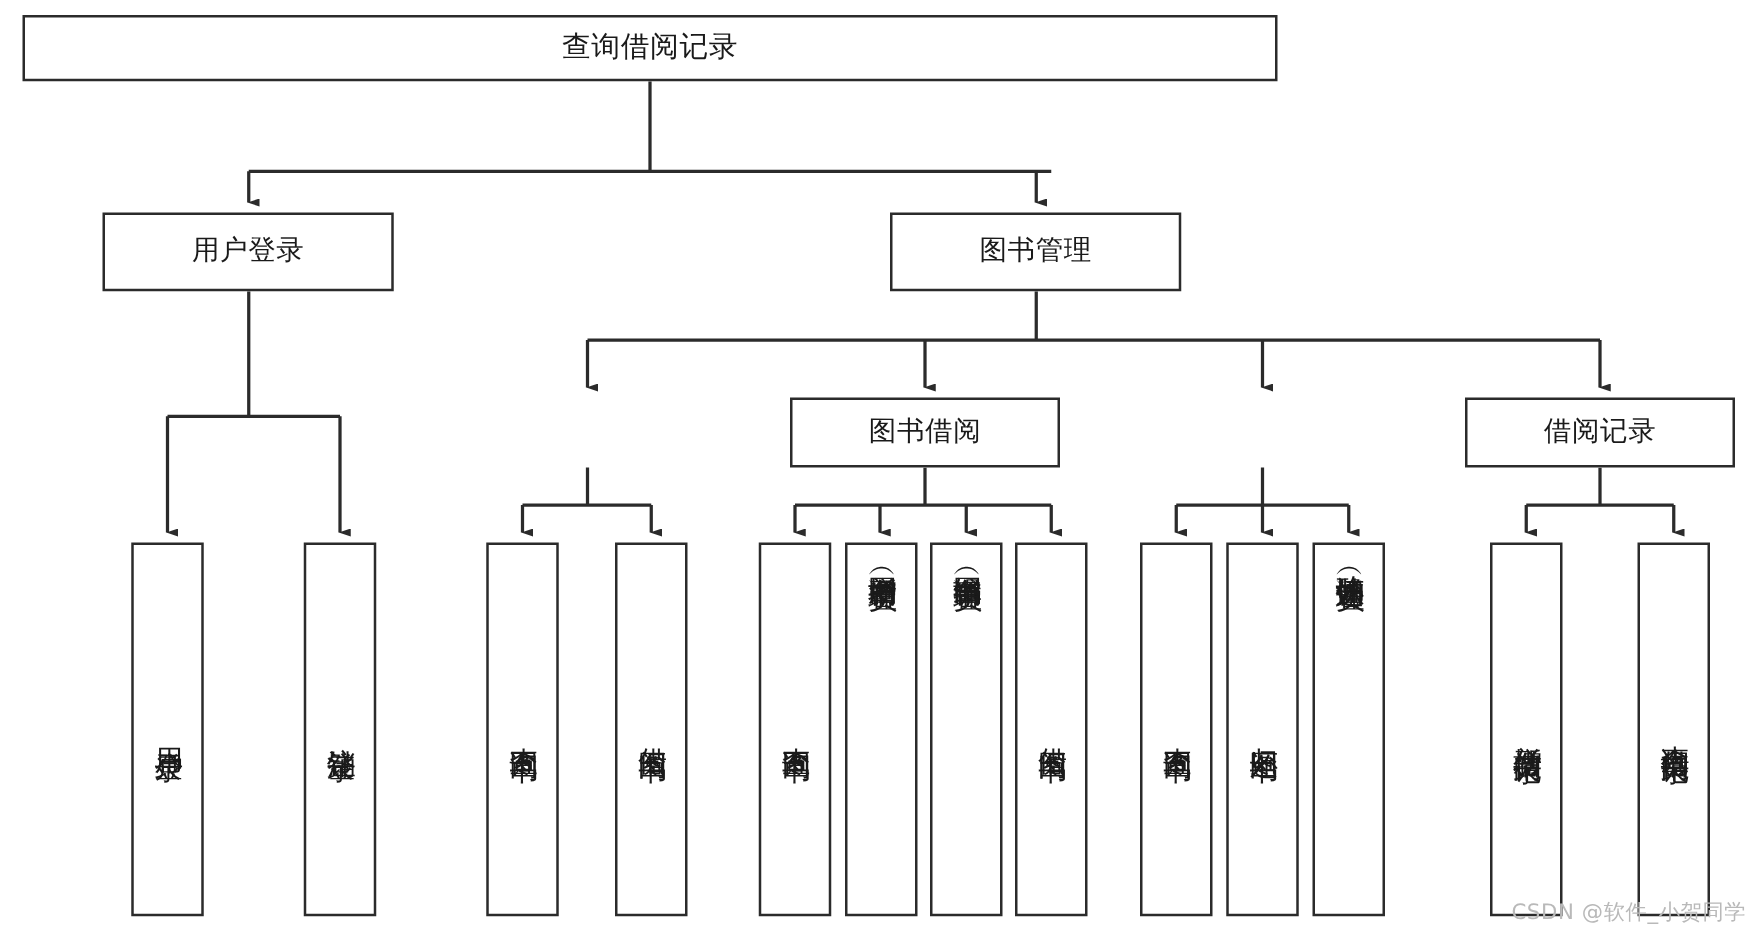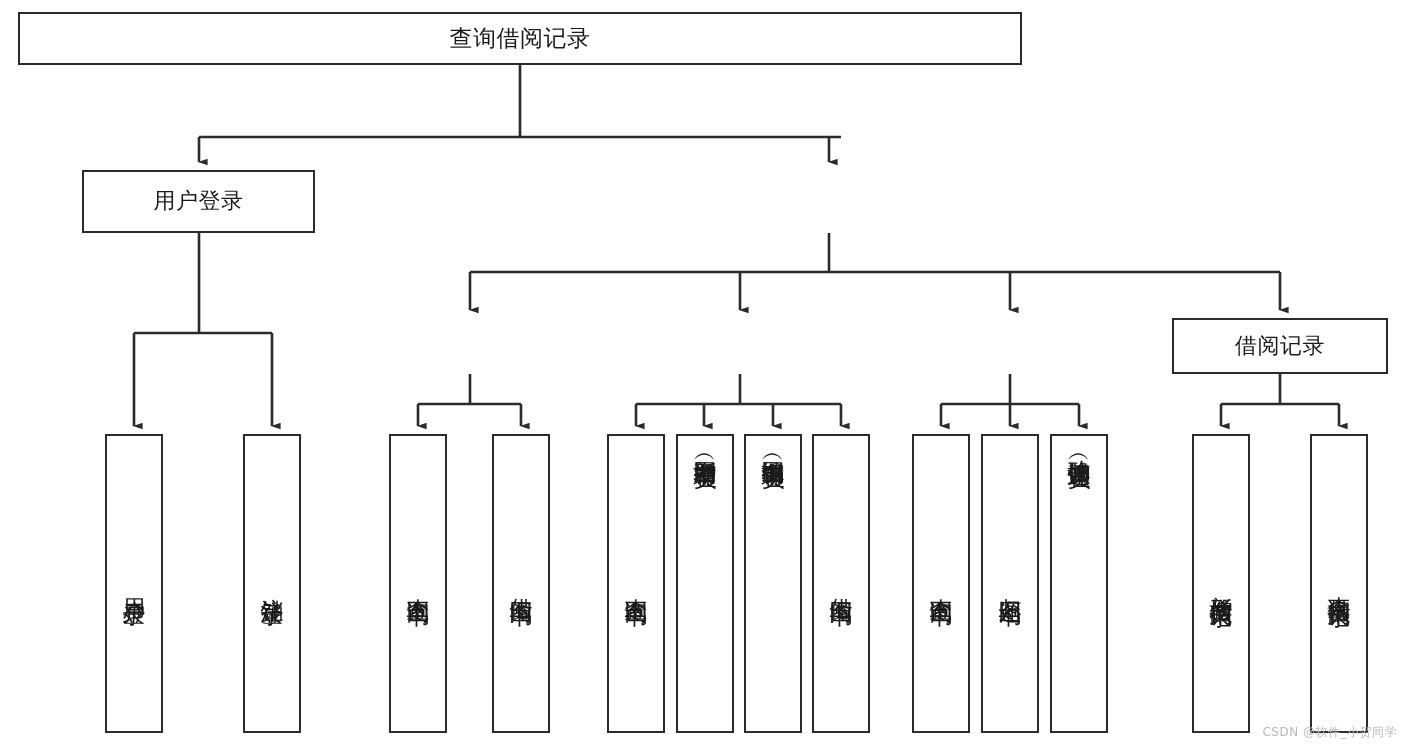--- a/index.html
+++ b/index.html
@@ -66,21 +66,21 @@
     letter-spacing: 1px;
   }
   .node.vertical.centered {
     align-items: center;
     padding-top: 0;
   }
   #watermark {
     position: absolute;
     right: 8px;
     bottom: 6px;
-    font-size: 12px;
+    font-size: 17px;
     color: #b9b9b9;
     letter-spacing: 0.5px;
     z-index: 5;
     white-space: nowrap;
     font-family: "DejaVu Sans", "Liberation Sans", sans-serif;
   }
 </style>
 </head>
 <body>
 
@@ -137,22 +137,28 @@
   </svg>
 
   <div class="node root horizontal" style="left:18px; top:12px; width:1004px; height:53px;">
     <span class="label">查询借阅记录</span>
   </div>
 
   <div class="node horizontal" style="left:82px; top:170px; width:233px; height:63px;">
     <span class="label">用户登录</span>
   </div>
 
-
-
+  <div class="node horizontal" style="left:712px; top:170px; width:233px; height:63px;">
+    <span class="label">图书管理</span>
+  </div>
+
+
+  <div class="node horizontal" style="left:632px; top:318px; width:216px; height:56px;">
+    <span class="label">图书借阅</span>
+  </div>
 
 
   <div class="node horizontal" style="left:1172px; top:318px; width:216px; height:56px;">
     <span class="label">借阅记录</span>
   </div>
 
   <div class="node vertical centered" style="left:105px; top:434px; width:58px; height:299px;">
     <span class="label">用户登录</span>
   </div>
 

